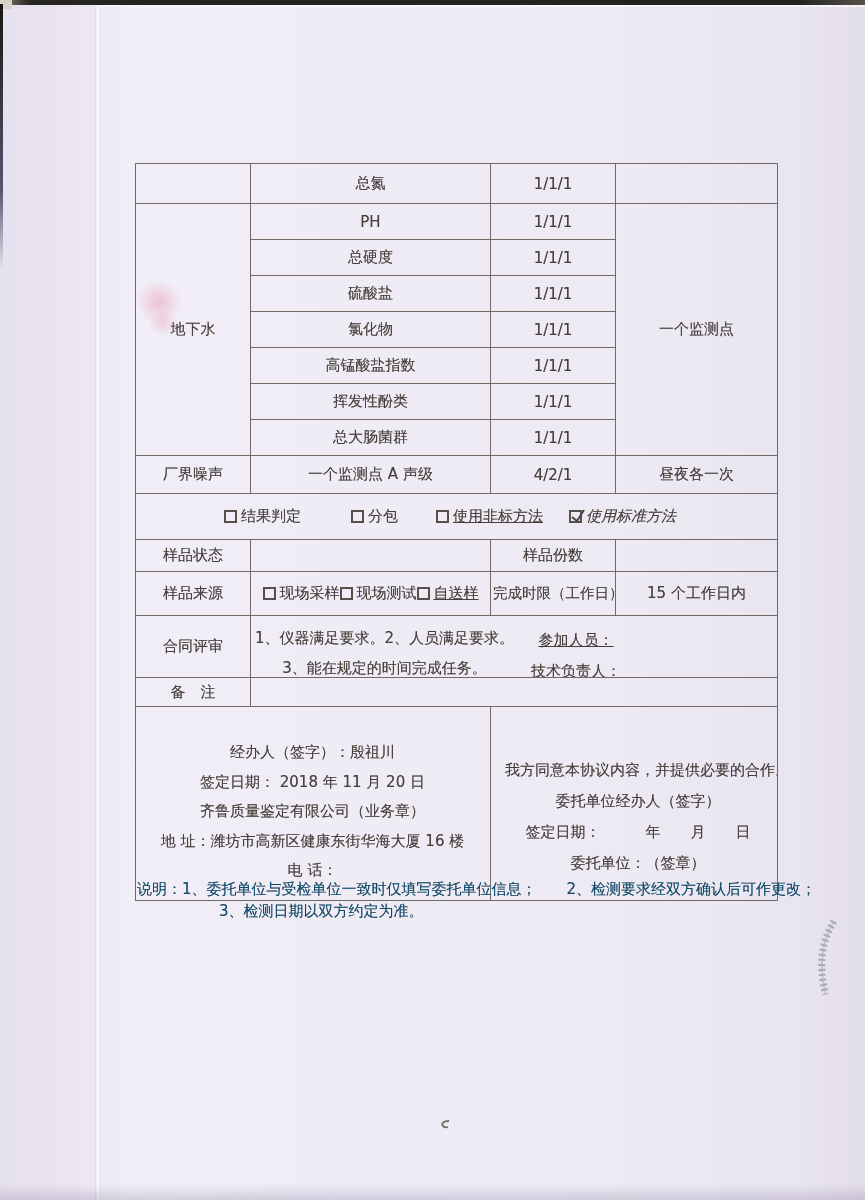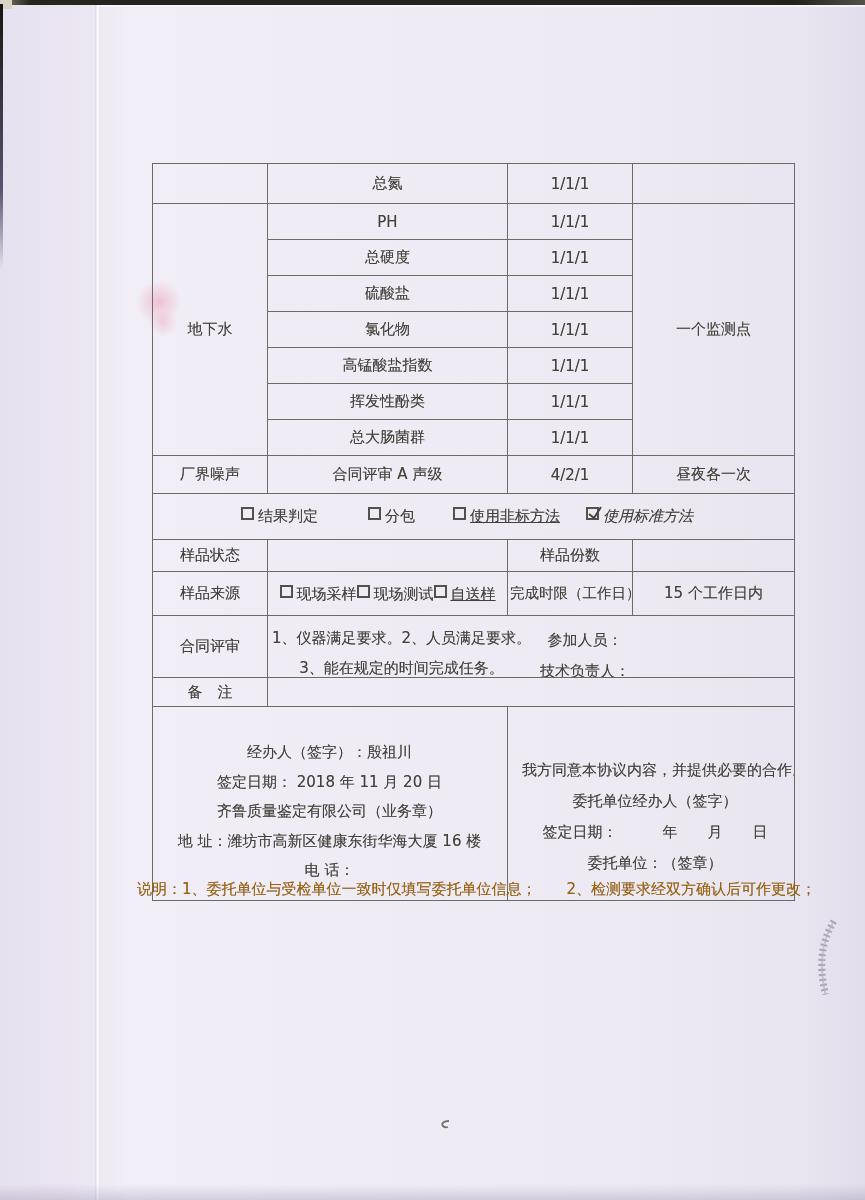--- a/index.html
+++ b/index.html
@@ -18,47 +18,47 @@
     background:linear-gradient(90deg,rgba(110,100,140,.14),rgba(255,255,255,.9) 55%,rgba(110,100,140,.06));}
   .edge-bottom{position:absolute;left:0;right:0;bottom:0;height:16px;
     background:linear-gradient(rgba(108,96,134,0),rgba(108,96,134,.22));}
   .smudge1{position:absolute;left:136px;top:280px;width:46px;height:44px;border-radius:50%;
     background:radial-gradient(closest-side,rgba(233,128,158,.40),rgba(233,128,158,0));}
   .smudge2{position:absolute;left:148px;top:310px;width:30px;height:26px;border-radius:50%;
     background:radial-gradient(closest-side,rgba(233,128,158,.28),rgba(233,128,158,0));}
 
   
   table.form{position:absolute;left:135px;top:163px;width:642px;border-collapse:collapse;table-layout:fixed;
-    font-size:15px;color:#45403b;text-shadow:0 0 .5px rgba(60,55,50,.45);margin-left:17px;}
+    font-size:15px;color:#45403b;text-shadow:0 0 .5px rgba(60,55,50,.45);}
   table.form td{border:1px solid #6f6a62;text-align:center;padding:0 2px;vertical-align:middle;overflow:hidden;}
   tr.h40{height:40px} tr.h36{height:36px} tr.h38{height:38px} tr.h46{height:46px}
   tr.h32{height:32px} tr.h44{height:44px} tr.h62{height:62px} tr.h29{height:29px} tr.h169{height:194px}
 
   .cb{display:inline-block;width:13px;height:13px;border:2px solid #555049;box-sizing:border-box;
       margin-right:4px;vertical-align:-1px;position:relative;background:transparent;}
   .cb svg{position:absolute;left:-2px;top:-4px;}
   .opts-row{display:flex;align-items:center;padding-left:86px;}
-  .opt{display:inline-flex;align-items:flex-start;white-space:nowrap;}
+  .opt{display:inline-flex;align-items:center;white-space:nowrap;}
   .opt:nth-child(2){margin-left:50px;}
   .opt:nth-child(3){margin-left:38px;text-decoration:underline;}
   .opt:nth-child(4){margin-left:26px;font-style:italic;}
   .src-opts{display:inline-flex;align-items:center;white-space:nowrap;}
   .src-opts .opt{margin:0;}
   .nowrap{white-space:nowrap;font-size:14.5px;}
 
   td.contract-cell{text-align:left;position:relative;padding:0;}
   .cr-left{position:absolute;left:4px;top:7px;line-height:30px;white-space:nowrap;}
-  .cr-right{position:absolute;left:272px;top:9px;line-height:31px;white-space:nowrap;}
+  .cr-right{position:absolute;left:280px;top:9px;line-height:31px;white-space:nowrap;text-decoration:underline;}
 
   td.sig{ text-align:left;vertical-align:top;}
   .sig-left-block{padding:17px 6px 0 5px;line-height:29.5px;}
   .sig-right-block{padding:26px 4px 0 12px;line-height:31px;}
   .sig-line{white-space:nowrap;}
 
-  .notes{position:absolute;left:137px;top:879px;font-size:15px;color:#a16207;line-height:20px;
+  .notes{position:absolute;left:137px;top:879px;font-size:15px;color:#0c4a6e;line-height:20px;
     text-shadow:0 0 .5px rgba(60,55,50,.45);white-space:nowrap;}
   .notes .indent{padding-left:82px;margin-top:2px;}
 
   .feather{position:absolute;left:812px;top:916px;}
   .penmark{position:absolute;left:437px;top:1117px;}
 </style>
 </head>
 <body>
 
 <div>
@@ -113,21 +113,21 @@
       <td>挥发性酚类</td>
       <td>1/1/1</td>
     </tr>
     <tr class="h36">
       <td>总大肠菌群</td>
       <td>1/1/1</td>
     </tr>
 
     <tr class="h38">
       <td>厂界噪声</td>
-      <td>合同评审 A 声级</td>
+      <td>一个监测点 A 声级</td>
       <td>4/2/1</td>
       <td>昼夜各一次</td>
     </tr>
 
     <tr class="h46">
       <td colspan="4" style="text-align:left;">
         <div class="opts-row">
           <span class="opt">
             <span class="cb"></span>
             <span>结果判定</span>
@@ -217,20 +217,21 @@
           <div class="sig-line">签定日期：　　　年　　月　　日</div>
           <div class="sig-line">委托单位：（签章）</div>
         </div>
       </td>
     </tr>
   </tbody>
     </table>
 
   <div class="notes">
     <div>说明：1、委托单位与受检单位一致时仅填写委托单位信息；　　2、检测要求经双方确认后可作更改；</div>
+    <div class="indent">3、检测日期以双方约定为准。</div>
   </div>
 
   <svg class="feather" width="34" height="90" viewBox="0 0 34 90">
     <path d="M26 6 C12 24, 6 46, 10 78" fill="none" stroke="#9a97a6" stroke-width="7" stroke-dasharray="2 3" opacity="0.8" transform="rotate(-6 17 45)"></path>
     <path d="M26 6 C12 24, 6 46, 10 78" fill="none" stroke="#b3b0bf" stroke-width="2" opacity="0.6" transform="rotate(-6 17 45)"></path>
   </svg>
 
   <svg class="penmark" width="16" height="16" viewBox="0 0 16 16">
     <path d="M12 4 C6 4, 4 7, 6 9 C8 11, 11 10, 11 10" fill="none" stroke="#5e5a55" stroke-width="1.8" opacity="0.85"></path>
   </svg>

